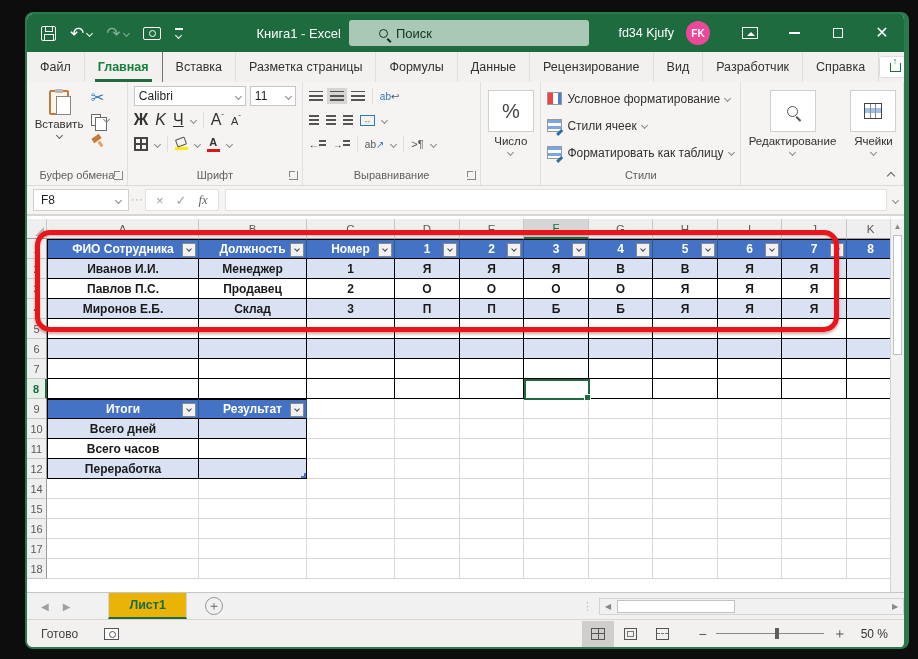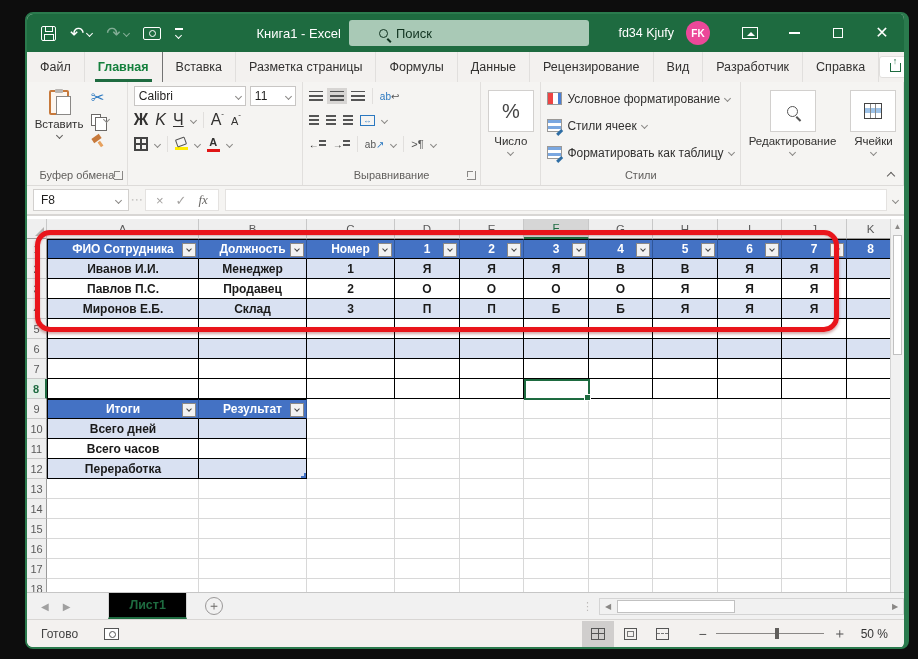--- a/index.html
+++ b/index.html
@@ -125,21 +125,21 @@
   .selcell { position:absolute; left:497px; top:163px; width:66px; height:21px; border:2px solid #1e6b40; }
   .selcell:after { content:""; position:absolute; right:-3px; bottom:-3px; width:5px; height:5px; background:#1e6b40; border:1px solid #fff; }
   .resize-h { position:absolute; right:0; bottom:0; width:5px; height:5px; border-right:2px solid #4472c4; border-bottom:2px solid #4472c4; }
   .vscroll { position:absolute; right:0; top:3px; bottom:0; width:14px; background:#f1f1f1; border-left:1px solid #d4d4d4; }
   .vscroll .arr { height:14px; display:flex; align-items:center; justify-content:center; font-size:8px; color:#8a8886; }
   .vscroll .thumb { position:absolute; left:2px; right:2px; top:16px; height:120px; background:#fff; border:1px solid #c1c1c1; }
 
   
   .tabbar { position:absolute; left:0; top:578px; right:0; height:27px; background:#f1f1f1; border-top:1px solid #c6c6c6; display:flex; align-items:center; }
   .navarrows { display:flex; gap:14px; padding:0 14px; color:#a0a0a0; font-size:10px; }
-  .sheettab { height:100%; background:#000000; border-right:1px solid #d4d4d4; border-left:1px solid #d4d4d4; border-bottom:2.5px solid #1e6b40; padding:0 20px; display:flex; align-items:center; font-size:12.5px; font-weight:bold; color:#1e6b40; }
+  .sheettab { height:100%; background:#eab308; border-right:1px solid #d4d4d4; border-left:1px solid #d4d4d4; border-bottom:2.5px solid #1e6b40; padding:0 20px; display:flex; align-items:center; font-size:12.5px; font-weight:bold; color:#1e6b40; }
   .addsheet { width:18px; height:18px; border:1px solid #9a9898; border-radius:50%; color:#6b6967; display:flex; align-items:center; justify-content:center; font-size:13px; margin-left:18px; }
   .hscroll { margin-left:auto; display:flex; align-items:center; height:100%; }
   .hs-dots { color:#bdbbb9; font-size:11px; margin-right:6px; }
   .hs-track { width:305px; height:17px; background:#f1f1f1; border:1px solid #d4d4d4; position:relative; display:flex; align-items:center; }
   .hs-arr { width:16px; text-align:center; font-size:8px; color:#8a8886; }
   .hs-thumb { position:absolute; left:17px; width:118px; top:1px; bottom:1px; background:#fff; border:1px solid #c1c1c1; }
   .hs-arr.right { position:absolute; right:0; }
 
   
   .statusbar { position:absolute; left:0; top:605px; right:0; height:28px; background:#f3f1ef; border-top:1px solid #d8d6d4; display:flex; align-items:center; font-size:12px; color:#444; }
@@ -280,20 +280,24 @@
               <span class="bar" style="background:#ffeb00"></span>
             </span>
           <span class="chev sm" style="color:#8a8886"></span>
           <span class="fillbar">
               <span class="b" style="font-size:11px">А</span>
               <span class="bar" style="background:#e01515"></span>
             </span>
           <span class="chev sm" style="color:#8a8886"></span>
         </div>
       </div>
+      <div class="rg-label">
+          <span>Шрифт</span>
+          <span class="launcher"></span>
+        </div>
     </div>
 
     <div class="rgroup" style="width:184px">
       <div class="rg-body" style="flex-direction:column; gap:0">
         <div class="btnrow" style="margin-top:0">
           <span class="lines"></span>
           <span class="lines" style="background-color:#d7d5d3; outline:3px solid #d7d5d3"></span>
           <span class="lines"></span>
           <span class="vline"></span>
           <span style="font-size:10px; color:#2b78c0">ab<span style="color:#555">↩</span></span>
@@ -708,34 +712,20 @@
           <div class="cell norm" style="width: 65px;"></div>
           <div class="cell norm" style="width: 64px;"></div>
           <div class="cell norm" style="width: 65px;"></div>
           <div class="cell norm" style="width: 64px;"></div>
           <div class="cell norm" style="width: 65px;"></div>
           <div class="cell norm" style="width: 64px;"></div>
           <div class="cell norm" style="width: 65px;"></div>
           <div class="cell norm" style="width: 48px;"></div>
         </div>
         <div class="grow">
-          <div class="rh">13</div>
-          <div class="cell norm" style="width: 152px;"></div>
-          <div class="cell norm" style="width: 108px;"></div>
-          <div class="cell norm" style="width: 88px;"></div>
-          <div class="cell norm" style="width: 65px;"></div>
-          <div class="cell norm" style="width: 64px;"></div>
-          <div class="cell norm" style="width: 65px;"></div>
-          <div class="cell norm" style="width: 64px;"></div>
-          <div class="cell norm" style="width: 65px;"></div>
-          <div class="cell norm" style="width: 64px;"></div>
-          <div class="cell norm" style="width: 65px;"></div>
-          <div class="cell norm" style="width: 48px;"></div>
-        </div>
-        <div class="grow">
           <div class="rh">14</div>
           <div class="cell norm" style="width: 152px;"></div>
           <div class="cell norm" style="width: 108px;"></div>
           <div class="cell norm" style="width: 88px;"></div>
           <div class="cell norm" style="width: 65px;"></div>
           <div class="cell norm" style="width: 64px;"></div>
           <div class="cell norm" style="width: 65px;"></div>
           <div class="cell norm" style="width: 64px;"></div>
           <div class="cell norm" style="width: 65px;"></div>
           <div class="cell norm" style="width: 64px;"></div>

